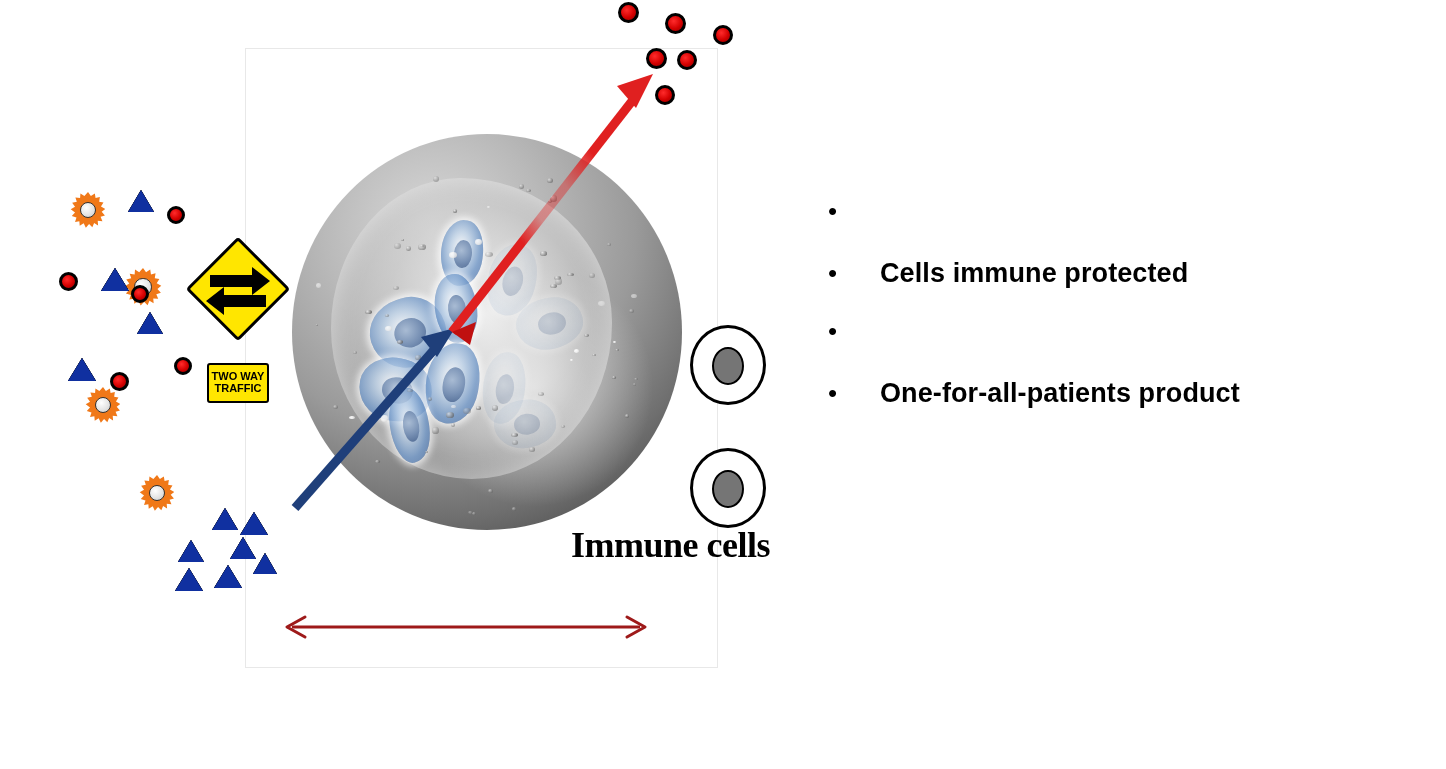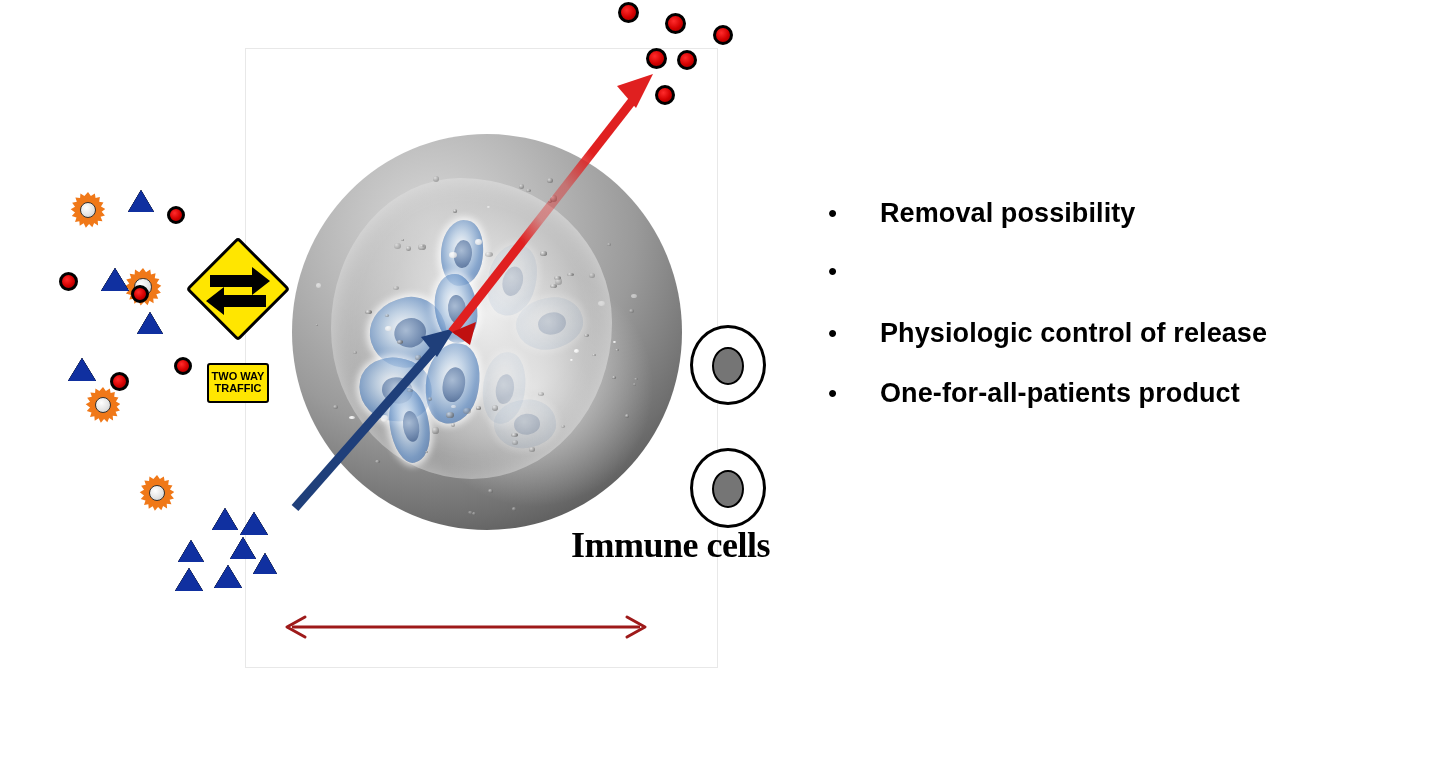--- a/index.html
+++ b/index.html
@@ -535,28 +535,27 @@
       <div class="immune-cell" style="left: 690px; top: 448px; width: 76px; height: 80px;">
         <div class="imm-nucleus"></div>
       </div>
     </div>
 
   <div class="serif-label" id="immune-cells-label">Immune cells</div>
 
   <div id="bullet-list">
       <div class="bullet-row">
         <div class="bullet-mark">•</div>
-        <div class="bullet-text">Removal possibility</div>
       </div>
       <div class="bullet-row">
         <div class="bullet-mark">•</div>
+        <div class="bullet-text">Cells immune protected</div>
       </div>
       <div class="bullet-row">
         <div class="bullet-mark">•</div>
-        <div class="bullet-text">Physiologic control of release</div>
       </div>
       <div class="bullet-row">
         <div class="bullet-mark">•</div>
         <div class="bullet-text">One-for-all-patients product</div>
       </div>
     </div>
 
 </div>
 
 </body></html>

